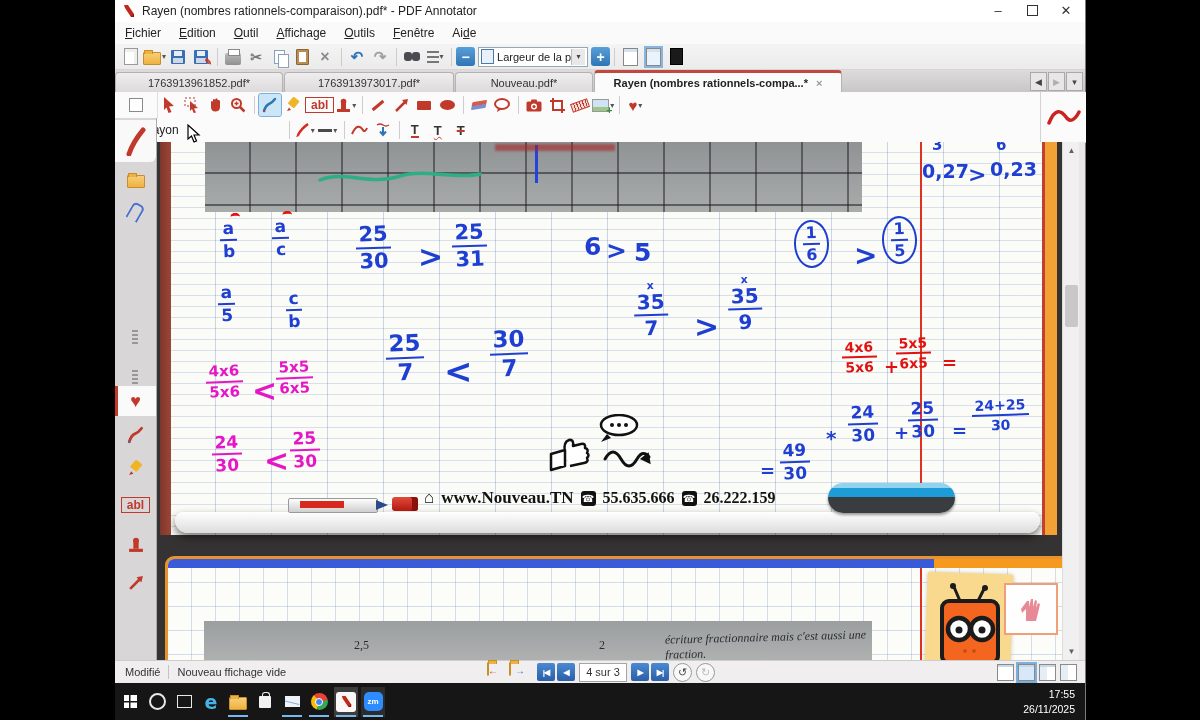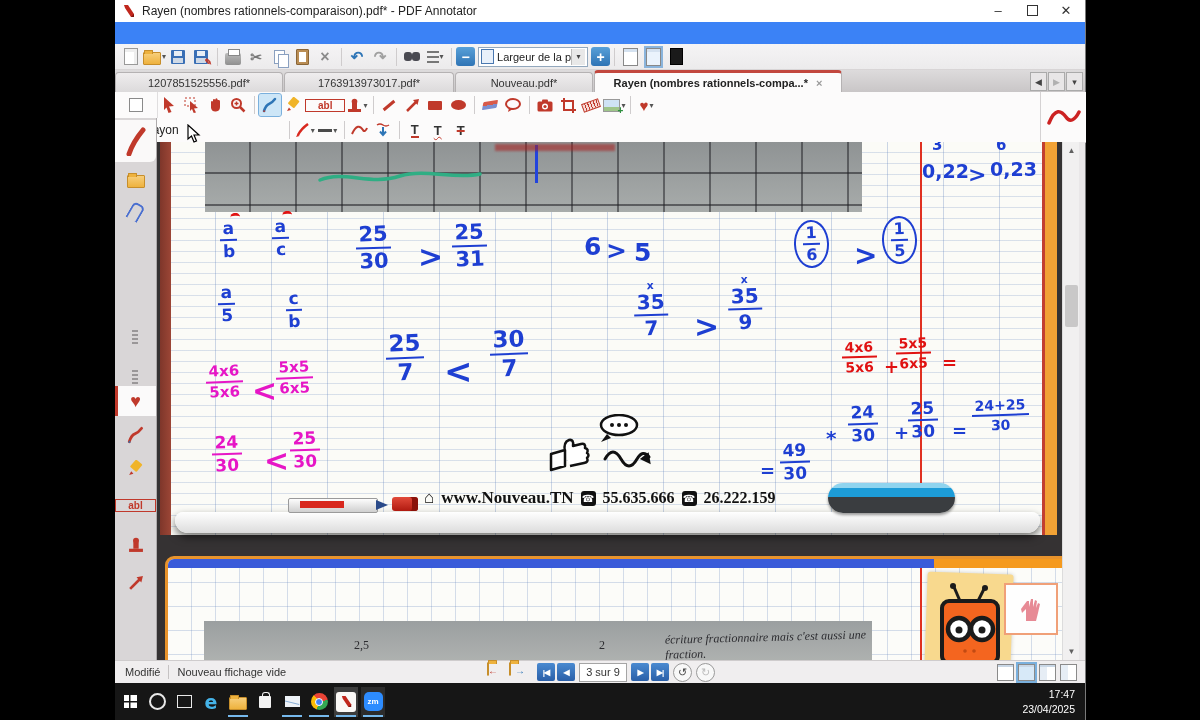--- a/index.html
+++ b/index.html
@@ -1,17 +1,17 @@
 <!DOCTYPE html>
 <html><head>
 <meta charset="utf-8">
 <style>
   html,body{margin:0;padding:0;background:#000;}
   #stage{position:relative;width:1200px;height:720px;background:#000;overflow:hidden;font-family:"Liberation Sans",sans-serif;}
-  #app{position:absolute;left:115px;top:0;width:970px;height:720px;background:#3b82f6;border-right:1px solid #7a7a7a;}
+  #app{position:absolute;left:115px;top:0;width:970px;height:720px;background:#4d7c0f;border-right:1px solid #7a7a7a;}
   .abs{position:absolute;}
   
   #titlebar{position:absolute;left:0;top:0;width:100%;height:22px;background:#fff;display:flex;align-items:center;}
   #titlebar .title{font-size:12px;color:#222;margin-left:6px;}
   .winbtn{width:34px;height:20px;display:flex;align-items:center;justify-content:center;font-size:13px;color:#333;}
   #winbtns{position:absolute;right:2px;top:0;display:flex;}
   .restore-glyph{width:9px;height:9px;border:1px solid #333;position:relative;background:#fff;}
   .restore-glyph:before{content:"";position:absolute;left:2px;top:-3px;width:9px;height:9px;border:1px solid #333;z-index:-1;}
   
   #menubar{position:absolute;left:0;top:22px;width:100%;height:22px;background:#fafafa;display:flex;align-items:center;padding-left:10px;box-sizing:border-box;}
@@ -57,21 +57,21 @@
   .tabnav-btn.dis{color:#b0b0b0;}
   
   #toolbar2{position:absolute;left:0;top:92px;width:925px;height:26px;background:#fcfbfb;display:flex;align-items:center;}
   #toolbar3{position:absolute;left:0;top:118px;width:925px;height:24px;background:#fcfbfb;border-bottom:1px solid #c8c5c6;display:flex;align-items:center;}
   #sidebar-head{width:42px;height:26px;display:flex;align-items:center;justify-content:center;border-right:1px solid #e0dedf;}
   .sq-ic{width:12px;height:12px;border:1px solid #8a8a8a;background:#fff;}
   .tool-sel{background:#cde6f7;outline:1px solid #7ab0dd;border-radius:2px;}
   .rect-ic{width:14px;height:9px;background:#c0392b;border-radius:1px;}
   .ell-ic{width:15px;height:10px;background:#c0392b;border-radius:50%;}
   .line-ic{width:14px;height:3px;background:#c0392b;transform:rotate(-40deg);}
-  .abl-ic{font-size:10px;color:#c0392b;border:1px solid #c0392b;padding:0 12px;font-weight:bold;letter-spacing:0;}
+  .abl-ic{font-size:12px;color:#c0392b;border:1px solid #c0392b;padding:0 5px;font-weight:bold;letter-spacing:0;}
   .eraser-ic{width:14px;height:8px;background:linear-gradient(#d85a4a 0 50%,#7b8fd0 50% 100%);transform:skewX(-20deg) rotate(-10deg);border-radius:1px;}
   .ruler-ic{width:16px;height:7px;border:1px solid #c0392b;background:repeating-linear-gradient(90deg,#f7d9d5 0 2px,#c0392b 2px 3px);transform:rotate(-20deg);}
   .img-ic{width:15px;height:11px;border:1px solid #999;background:linear-gradient(180deg,#cfe3f5 0 60%,#9fc58a 60% 100%);position:relative;}
   .img-ic:after{content:"+";position:absolute;right:-4px;bottom:-5px;color:#2f8f3f;font-size:10px;font-weight:bold;}
   .heart-ic{color:#c0392b;font-size:15px;line-height:1;}
   .tlabel{font-size:12px;color:#222;margin-left:25px;}
   .tlabel u{text-decoration:underline;}
   .t-ic{font-size:13px;font-weight:bold;color:#333;line-height:1;}
   .t-under{border-bottom:2px solid #c0392b;}
   .t-wavy{text-decoration:underline wavy #c0392b;text-decoration-thickness:1px;}
@@ -183,20 +183,29 @@
       <span class="title">Rayen (nombres rationnels-comparaison).pdf* - PDF Annotator</span>
       <div id="winbtns">
         <div class="winbtn">–</div>
         <div class="winbtn">
             <span class="restore-glyph"></span>
           </div>
         <div class="winbtn">✕</div>
       </div>
     </div>
 
+    <div id="menubar">
+        <span class="menu-item"><u>F</u>ichier</span>
+        <span class="menu-item"><u>E</u>dition</span>
+        <span class="menu-item"><u>O</u>util</span>
+        <span class="menu-item"><u>A</u>ffichage</span>
+        <span class="menu-item"><u>O</u>utils</span>
+        <span class="menu-item"><u>F</u>enêtre</span>
+        <span class="menu-item">Ai<u>d</u>e</span>
+      </div>
 
     <div id="toolbar1">
       <div class="tbtn">
           <span class="doc-ic"></span>
         </div>
       <div class="tbtn">
           <span class="folder-ic"></span>
           <span class="caret">▾</span>
         </div>
       <div class="tbtn">
@@ -252,21 +261,21 @@
       <div class="tbtn">
           <span class="pv-ic pv-sel"></span>
         </div>
       <div class="tbtn">
           <span class="pv-black"></span>
         </div>
     </div>
 
     <div id="tabbar">
         <div class="tab" style="width: 168px;">
-          <span style="overflow: hidden; text-overflow: ellipsis;">1207851525556.pdf*</span>
+          <span style="overflow: hidden; text-overflow: ellipsis;">1763913961852.pdf*</span>
         </div>
         <div class="tab" style="width: 170px; justify-content: center;">
           <span style="overflow: hidden; text-overflow: ellipsis;">1763913973017.pdf*</span>
         </div>
         <div class="tab" style="width: 138px;">
           <span style="overflow: hidden; text-overflow: ellipsis;">Nouveau.pdf*</span>
         </div>
         <div class="tab active" style="width: 248px;">
           <span style="overflow: hidden; text-overflow: ellipsis;">Rayen (nombres rationnels-compa...*</span>
           <span class="close-x">×</span>
@@ -539,21 +548,21 @@
             </div>
             <div class="hw frac" style="left: 226px; top: 190px; color: rgb(30, 63, 210); font-size: 23px;">
               <div class="num">25</div>
               <div class="den">7</div>
             </div>
             <div class="hw txt" style="left: 284px; top: 212px; color: rgb(30, 63, 210); font-size: 34px;">&lt;</div>
             <div class="hw frac" style="left: 330px; top: 186px; color: rgb(30, 63, 210); font-size: 23px;">
               <div class="num">30</div>
               <div class="den">7</div>
             </div>
-            <div class="hw txt" style="left: 762px; top: 20px; color: rgb(30, 63, 210); font-size: 19px;">0,22</div>
+            <div class="hw txt" style="left: 762px; top: 20px; color: rgb(30, 63, 210); font-size: 19px;">0,27</div>
             <div class="hw txt" style="left: 808px; top: 22px; color: rgb(30, 63, 210); font-size: 22px;">&gt;</div>
             <div class="hw txt" style="left: 830px; top: 18px; color: rgb(30, 63, 210); font-size: 19px;">0,23</div>
             <div class="hw txt" style="left: 772px; top: -4px; color: rgb(30, 63, 210); font-size: 15px;">3</div>
             <div class="hw txt" style="left: 836px; top: -4px; color: rgb(30, 63, 210); font-size: 15px;">6</div>
             <div class="hw frac" style="left: 46px; top: 222px; color: rgb(230, 22, 198); font-size: 15px;">
               <div class="num">4x6</div>
               <div class="den">5x6</div>
             </div>
             <div class="hw txt" style="left: 92px; top: 234px; color: rgb(230, 22, 198); font-size: 30px;">&lt;</div>
             <div class="hw frac" style="left: 116px; top: 218px; color: rgb(230, 22, 198); font-size: 15px;">
@@ -672,21 +681,21 @@
 
     <div id="statusbar">
       <span style="margin-left:10px">Modifié</span>
       <span class="sep"></span>
       <span>Nouveau ffichage vide</span>
       <div style="position:absolute;left:370px;display:flex;align-items:center;">
         <div class="docnav"><span class="folder-ic" style="transform:scale(.9)"></span><span style="position:absolute;left:1px;top:2px;color:#c0392b;font-size:10px;font-weight:bold">←</span></div>
         <div class="docnav"><span class="folder-ic" style="transform:scale(.9)"></span><span style="position:absolute;left:6px;top:2px;color:#2e75b6;font-size:10px;font-weight:bold">→</span></div>
         <div class="navbtn" style="margin-left:8px">|◀</div>
         <div class="navbtn">◀</div>
-        <div id="pagebox">3 sur 9</div>
+        <div id="pagebox">4 sur 3</div>
         <div class="navbtn" style="margin-left:4px">▶</div>
         <div class="navbtn">▶|</div>
         <div class="histbtn" style="color:#444">↺</div>
         <div class="histbtn" style="color:#bbb">↻</div>
       </div>
       <div style="position:absolute;right:8px;display:flex;align-items:center;">
         <span class="lay-ic"></span>
         <span class="lay-ic lay-sel"></span>
         <span class="lay-ic" style="box-shadow:inset 0 2px 0 #c9d7e6, inset 7px 0 0 #e6edf5"></span>
         <span class="lay-ic" style="box-shadow:inset 7px 0 0 #e6edf5"></span>
@@ -723,22 +732,22 @@
             <svg width="13" height="13" viewBox="0 0 14 14">
               <path d="M2,1 L6,1 L12,10 L12,13 L9,13 L3,4 Z" fill="#c0271d"></path>
               <path d="M9,13 L12,13 L12,10 Z" fill="#7d140d"></path>
             </svg>
           </span>
         </div>
       <div class="tk run hl">
           <span class="zm-ic">zm</span>
         </div>
       <div id="clock">
-        <div>17:47</div>
-        <div>23/04/2025</div>
+        <div>17:55</div>
+        <div>26/11/2025</div>
       </div>
     </div>
 
     <svg class="abs" style="left:72px;top:124px;z-index:50" width="14" height="20" viewBox="0 0 14 20">
         <path d="M1,1 L1,15 L4.5,12 L7,18 L9.5,17 L7,11 L12,11 Z" fill="#fff" stroke="#000" stroke-width="1.2"></path>
       </svg>
   </div>
 </div>
 
 </body></html>

